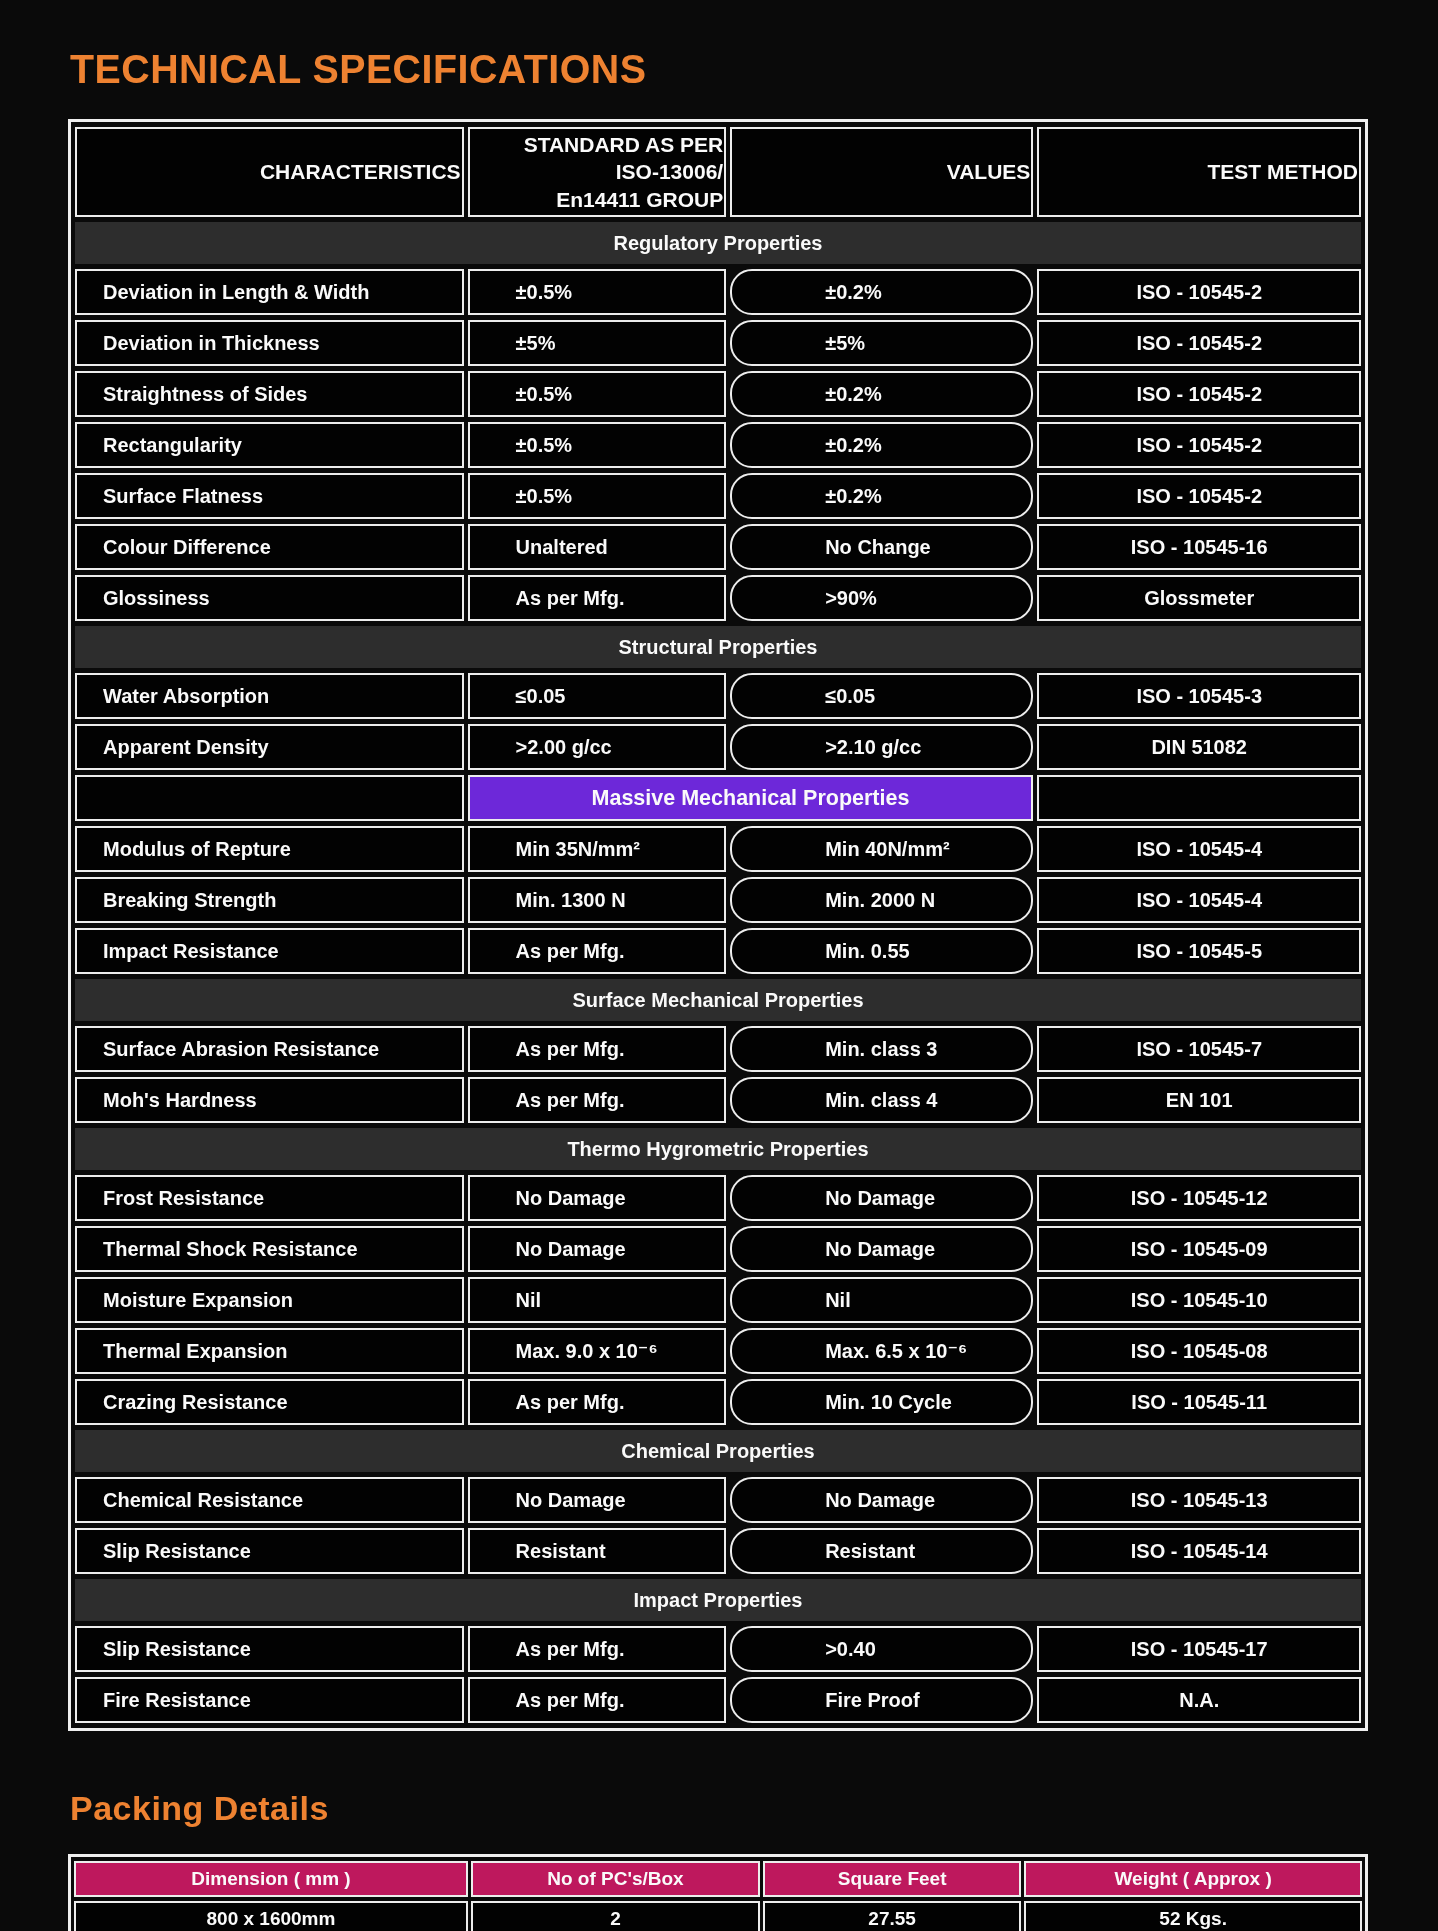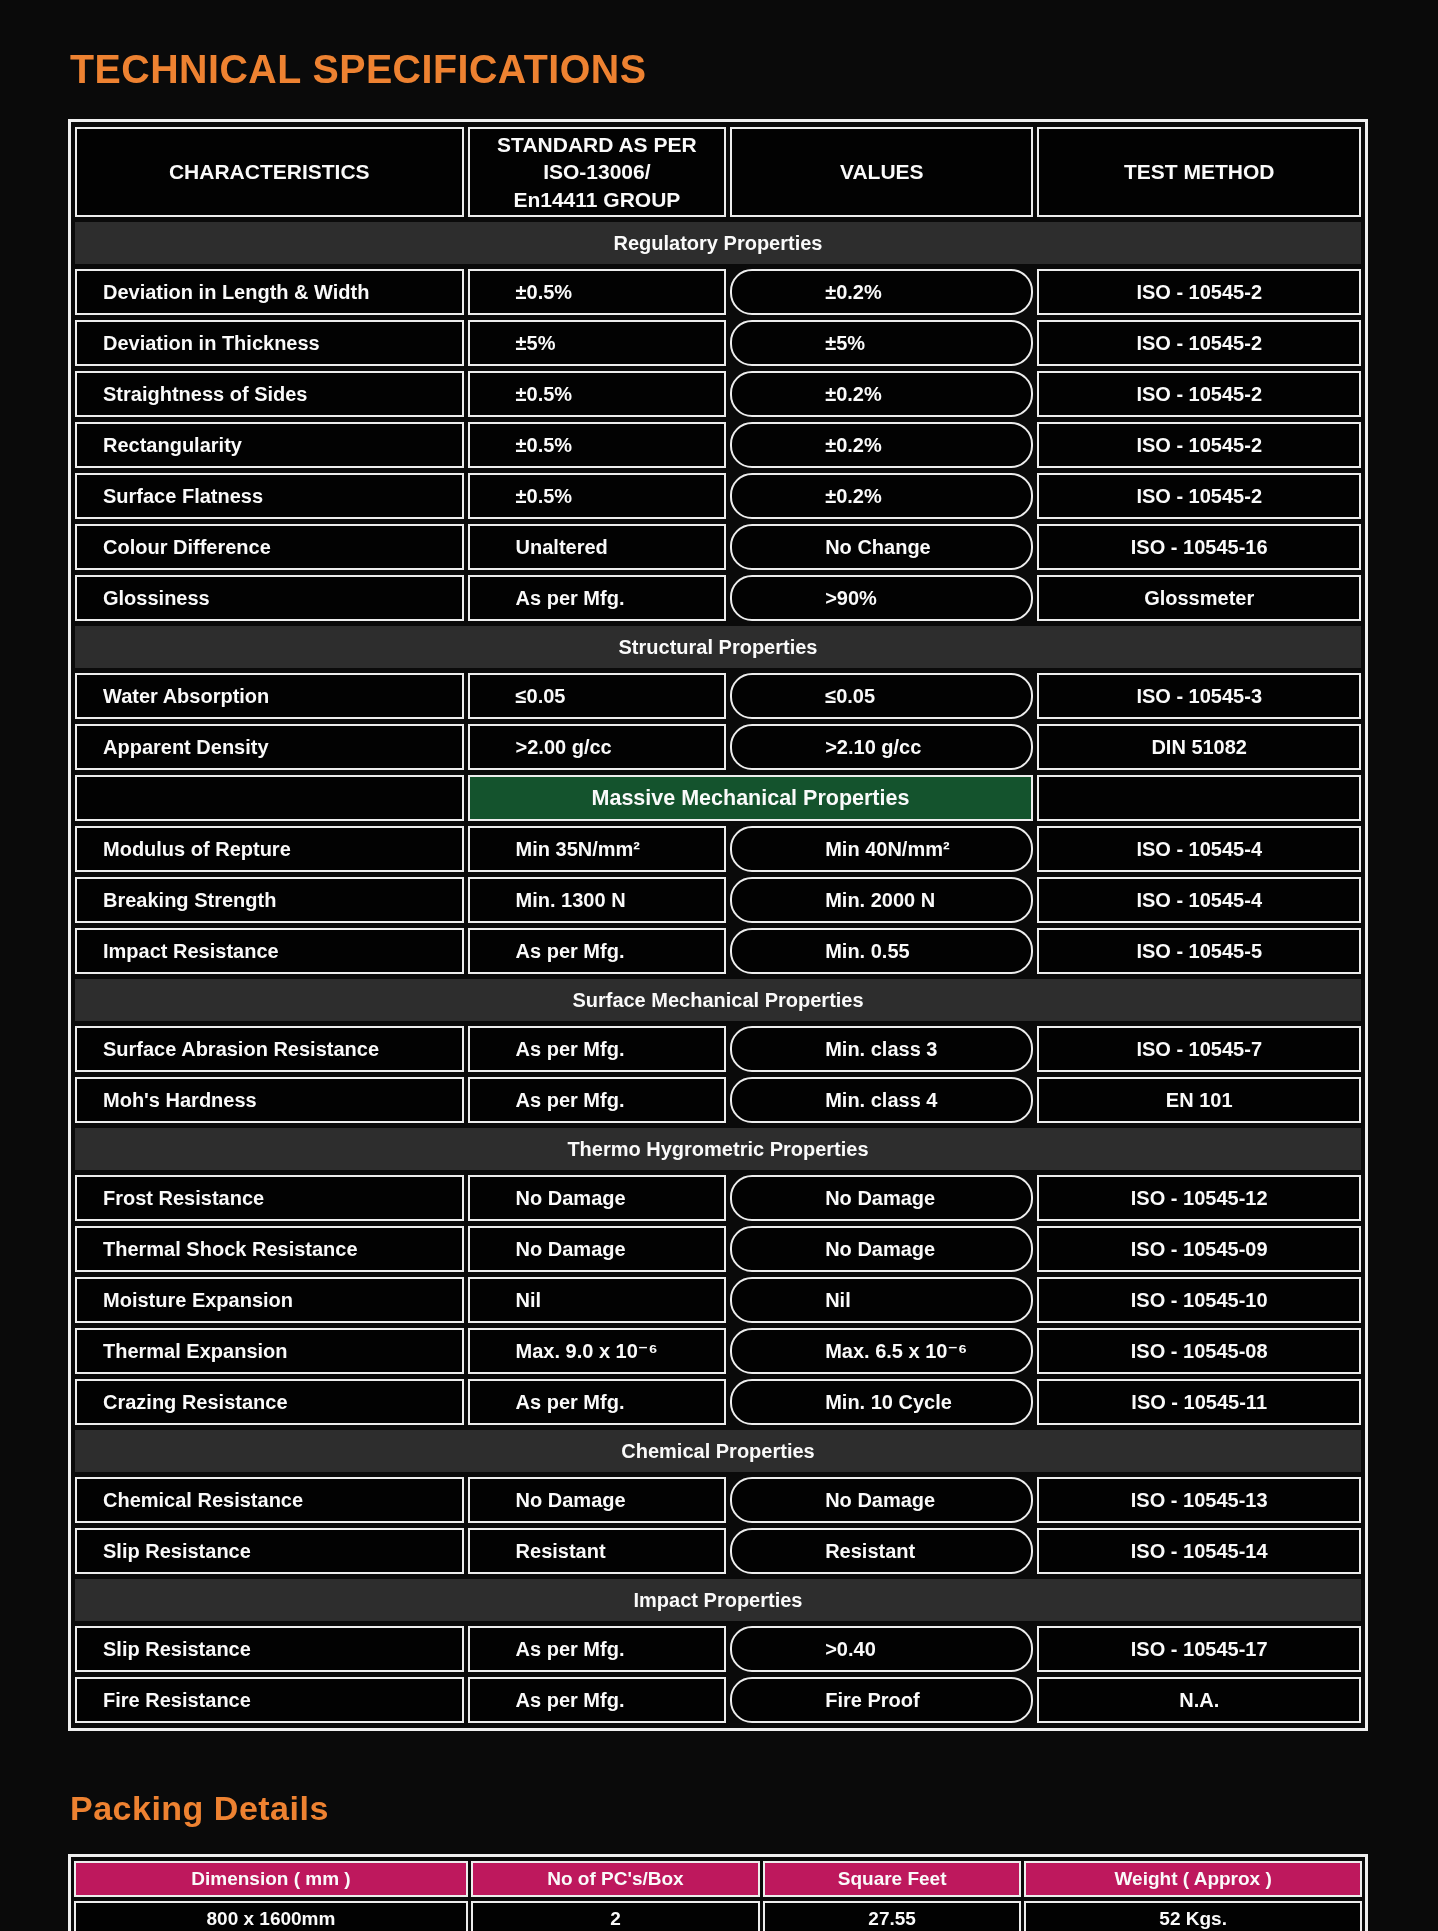--- a/index.html
+++ b/index.html
@@ -15,32 +15,32 @@
   }
   .tbl-wrap{border:3px solid #efefef;background:#0a0a0a;}
   table{
     width:100%;border-collapse:separate;border-spacing:4px 5px;
     table-layout:fixed;
   }
   td,th{
     border:2px solid #ededed;background:#020202;color:#fafafa;
     font-weight:700;vertical-align:middle;overflow:hidden;
   }
-  thead th{height:84px;font-size:21px;text-align:center;line-height:1.3;white-space:pre-line;}
+  thead th{height:84px;font-size:21px;text-align:right;line-height:1.3;white-space:pre-line;}
   td.cell{height:40px;font-size:20px;}
   td.c0{text-align:left;padding-left:26px;margin-top:48px;}
   td.c1{text-align:left;padding-left:46px;}
   td.c2{text-align:left;padding-left:93px;border-radius:22px;}
   td.c3{text-align:center;}
   td.band{
     border:none;background:#2d2d2d;height:40px;
     text-align:center;font-size:20px;font-weight:700;
   }
   td.band-mid{
-    background:#14532d;border:2px solid #ededed;height:40px;
+    background:#6d28d9;border:2px solid #ededed;height:40px;
     text-align:center;font-size:21.5px;font-weight:700;
   }
   td.empty-cell{background:#020202;border:2px solid #ededed;height:40px;}
   .packing-title{
     color:#ee8231;font-size:34px;font-weight:700;letter-spacing:.5px;
     margin:58px 0 26px 2px;
   }
   .pack-wrap{border:3px solid #efefef;}
   .pack-wrap table{border-spacing:3px 4px;}
   .pack-wrap th{

